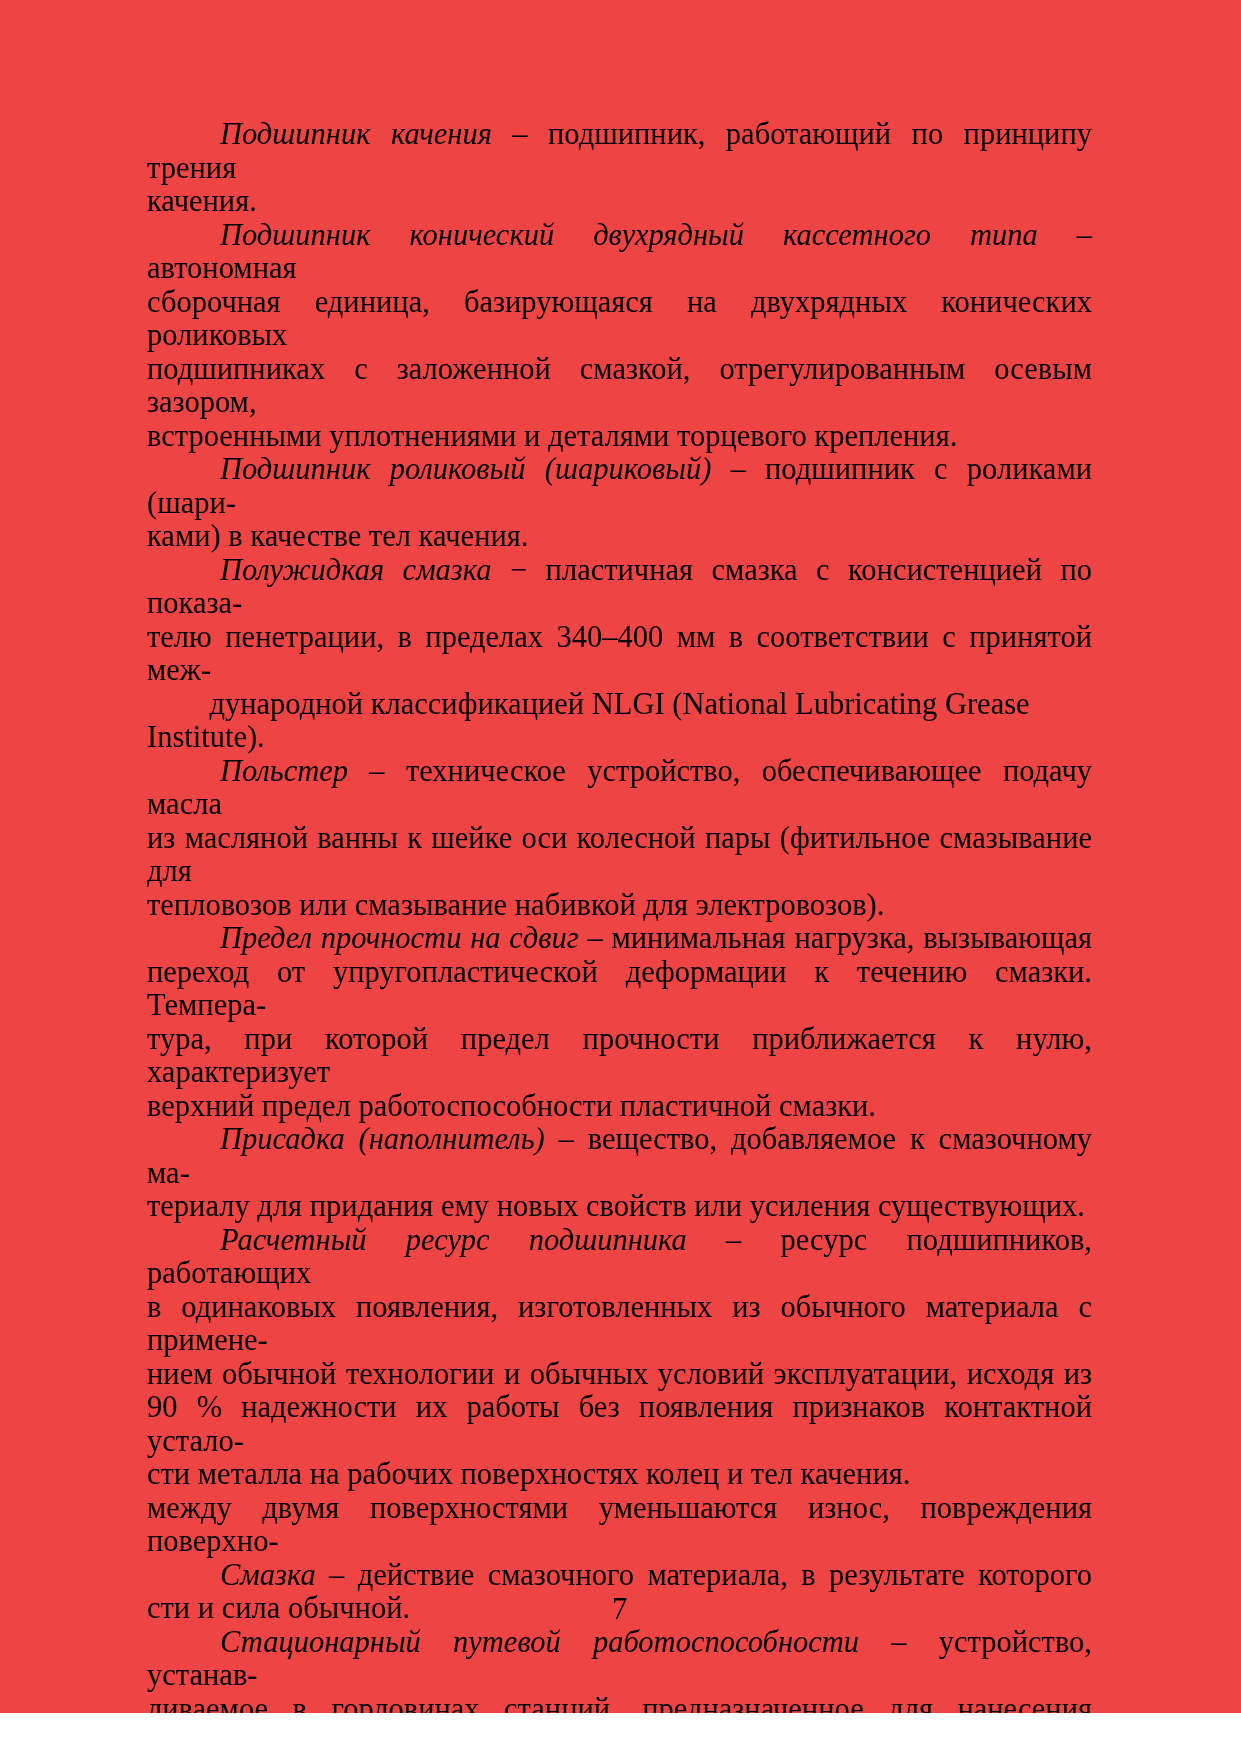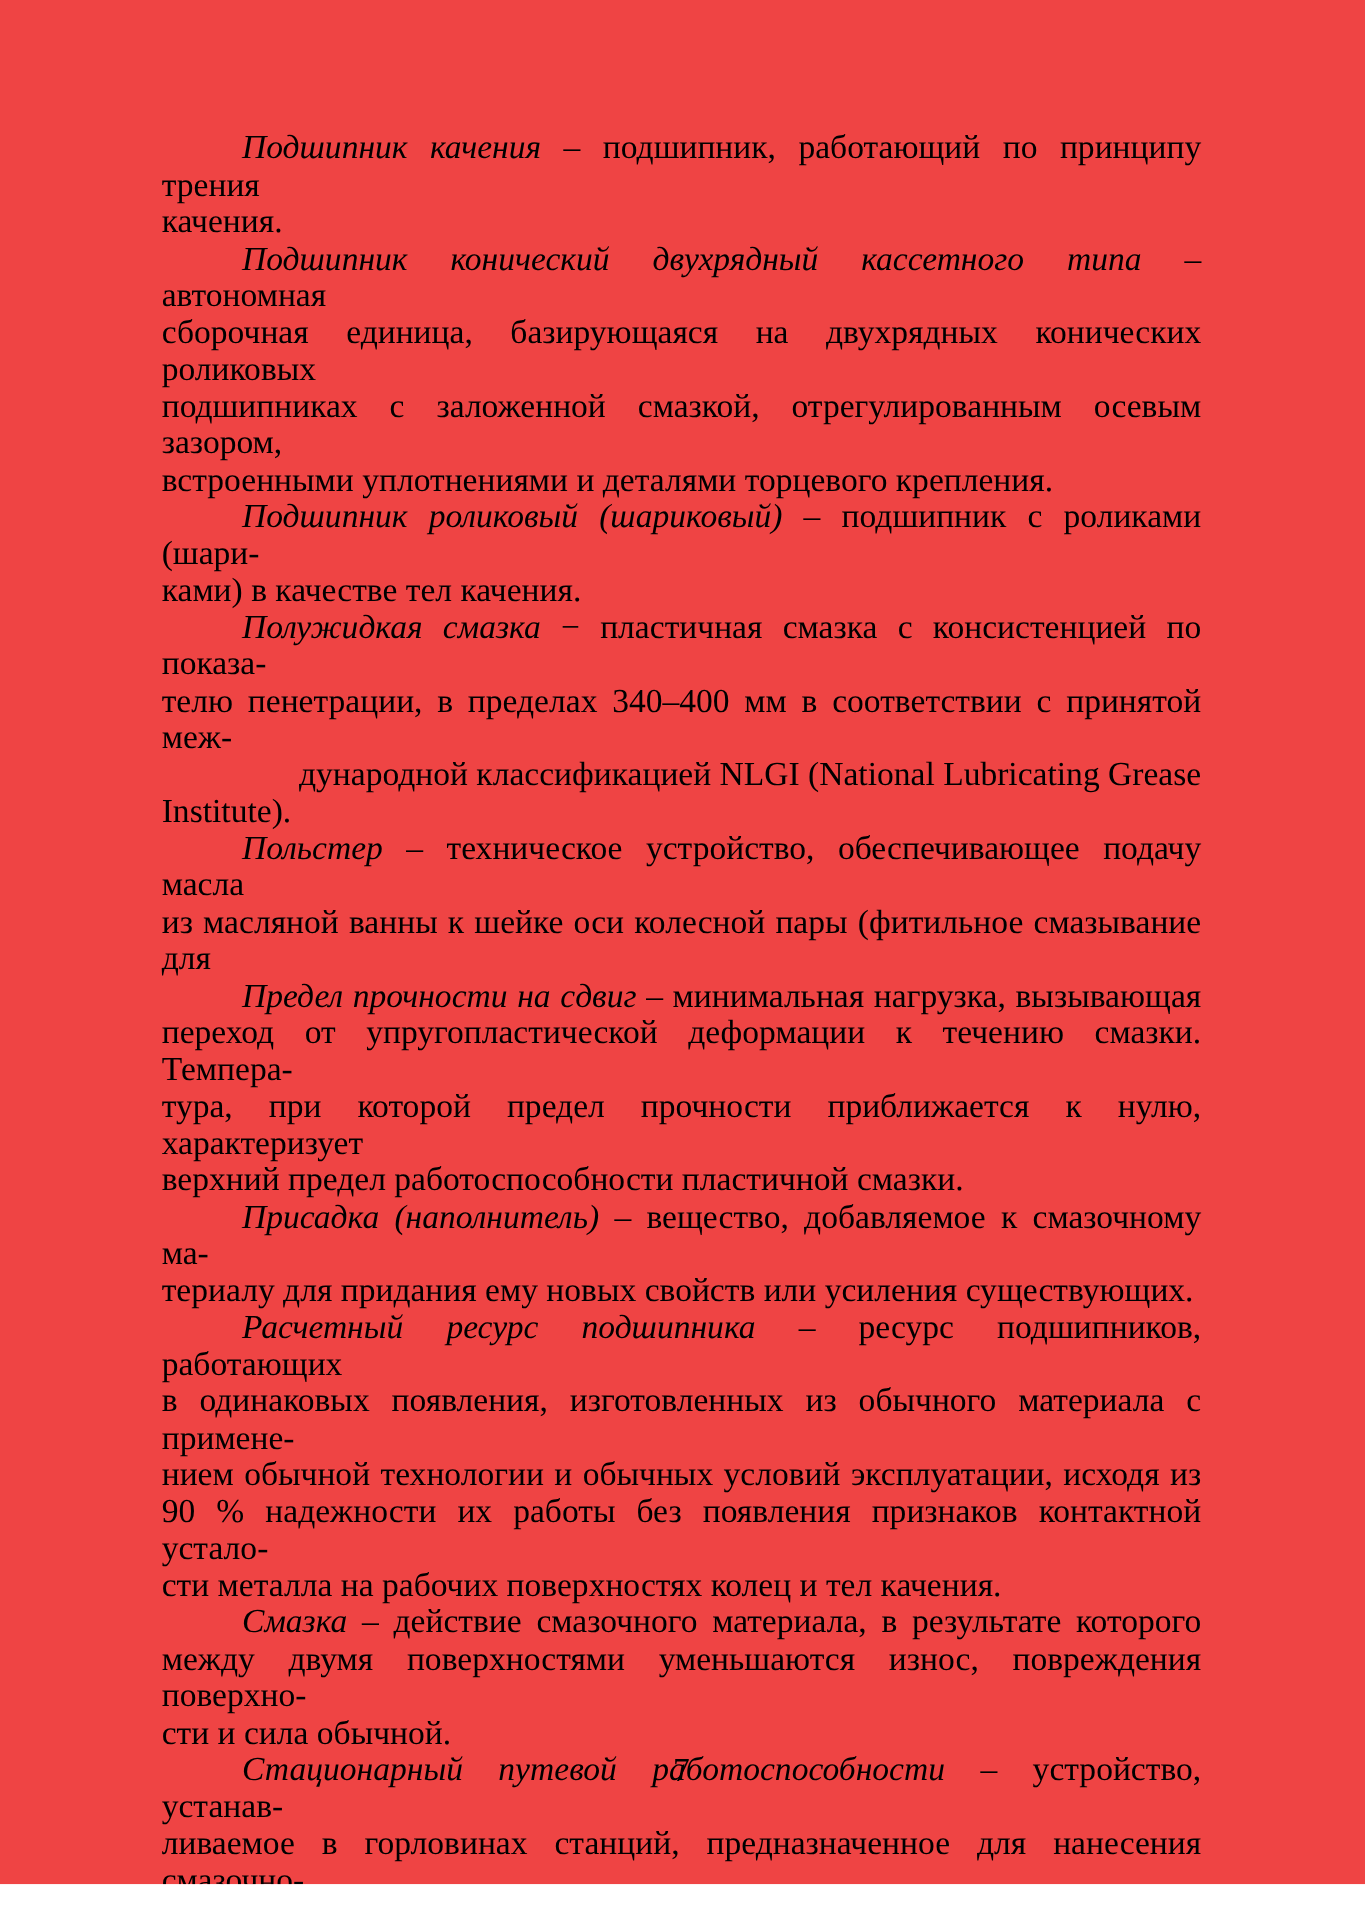--- a/index.html
+++ b/index.html
@@ -24,21 +24,21 @@
     font-size: 30.5px;
     line-height: 33.5px;
   }
   .para { margin: 0; }
   .line {
     text-align: justify;
     text-align-last: justify;
     white-space: normal;
   }
   .line.left {
-    text-align: right;
+    text-align: center;
     text-align-last: left;
   }
   .line.indent {
     text-indent: 73px;
   }
   .line i { font-style: italic; }
   .pagenum {
     position: absolute;
     left: 147px;
     top: 1593px;
@@ -68,41 +68,42 @@
         <div class="line left">ками) в качестве тел качения.</div>
       </div>
       <div class="para">
         <div class="line indent"><i>Полужидкая смазка</i><span> − пластичная смазка с консистенцией по показа-</span></div>
         <div class="line">телю пенетрации, в пределах 340–400 мм в соответствии с принятой меж-</div>
         <div class="line left">дународной классификацией NLGI (National Lubricating Grease Institute).</div>
       </div>
       <div class="para">
         <div class="line indent"><i>Польстер</i><span> – техническое устройство, обеспечивающее подачу масла</span></div>
         <div class="line">из масляной ванны к шейке оси колесной пары (фитильное смазывание для</div>
+        <div class="line left">тепловозов или смазывание набивкой для электровозов).</div>
       </div>
       <div class="para">
         <div class="line indent"><i>Предел прочности на сдвиг</i><span> – минимальная нагрузка, вызывающая</span></div>
         <div class="line">переход от упругопластической деформации к течению смазки. Темпера-</div>
         <div class="line">тура, при которой предел прочности приближается к нулю, характеризует</div>
         <div class="line left">верхний предел работоспособности пластичной смазки.</div>
       </div>
       <div class="para">
         <div class="line indent"><i>Присадка (наполнитель)</i><span> – вещество, добавляемое к смазочному ма-</span></div>
         <div class="line left">териалу для придания ему новых свойств или усиления существующих.</div>
       </div>
       <div class="para">
         <div class="line indent"><i>Расчетный ресурс подшипника</i><span> – ресурс подшипников, работающих</span></div>
         <div class="line">в одинаковых появления, изготовленных из обычного материала с примене-</div>
         <div class="line">нием обычной технологии и обычных условий эксплуатации, исходя из</div>
         <div class="line">90 % надежности их работы без появления признаков контактной устало-</div>
         <div class="line left">сти металла на рабочих поверхностях колец и тел качения.</div>
       </div>
       <div class="para">
+        <div class="line">между двумя поверхностями уменьшаются износ, повреждения поверхно-</div>
         <div class="line indent"><i>Смазка</i><span> – действие смазочного материала, в результате которого</span></div>
-        <div class="line">между двумя поверхностями уменьшаются износ, повреждения поверхно-</div>
         <div class="line left">сти и сила обычной.</div>
       </div>
       <div class="para">
         <div class="line indent"><i>Стационарный путевой работоспособности</i><span> – устройство, устанав-</span></div>
         <div class="line">ливаемое в горловинах станций, предназначенное для нанесения смазочно-</div>
       </div>
     </div>
   <div class="pagenum">7</div>
 </div>
 

